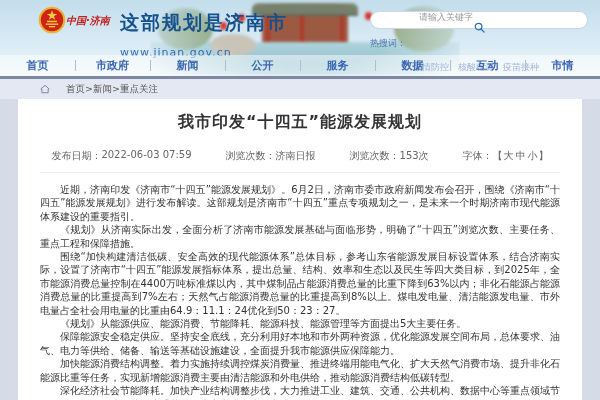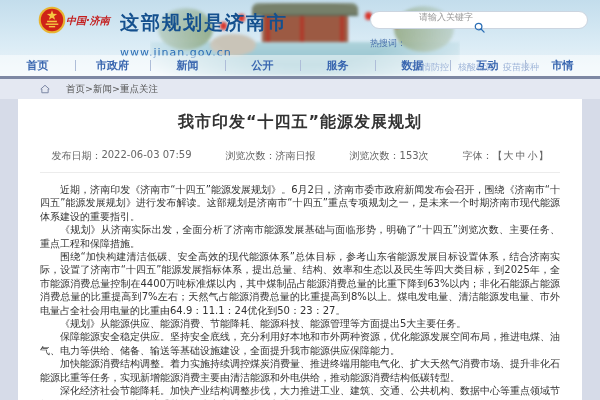--- a/index.html
+++ b/index.html
@@ -173,19 +173,19 @@
         <span>】</span>
       </span>
     </div>
 
     <div class="article-body">
 
     <p class="body-p">近期，济南印发《济南市“十四五”能源发展规划》。6月2日，济南市委市政府新闻发布会召开，围绕《济南市“十四五”能源发展规划》进行发布解读。这部规划是济南市“十四五”重点专项规划之一，是未来一个时期济南市现代能源体系建设的重要指引。</p>
         <p class="body-p">《规划》从济南实际出发，全面分析了济南市能源发展基础与面临形势，明确了“十四五”浏览次数、主要任务、重点工程和保障措施。</p>
         <p class="body-p">围绕“加快构建清洁低碳、安全高效的现代能源体系”总体目标，参考山东省能源发展目标设置体系，结合济南实际，设置了济南市“十四五”能源发展指标体系，提出总量、结构、效率和生态以及民生等四大类目标，到2025年，全市能源消费总量控制在4400万吨标准煤以内，其中煤制品占能源消费总量的比重下降到63%以内；非化石能源占能源消费总量的比重提高到7%左右；天然气占能源消费总量的比重提高到8%以上。煤电发电量、清洁能源发电量、市外电量占全社会用电量的比重由64.9：11.1：24优化到50：23：27。</p>
         <p class="body-p">《规划》从能源供应、能源消费、节能降耗、能源科技、能源管理等方面提出5大主要任务。</p>
-        <p class="body-p">保障能源安全稳定供应。坚持安全底线，充分利用好本地和市外两种资源，优化能源发展空间布局，推进电煤、油气、电力等供给、储备、输送等基础设施建设，全面提升我市能源供应保障能力。</p>
+        <p class="body-p">保障能源安全稳定供应。坚持安全底线，充分利用好本地和市外两种资源，优化能源发展空间布局，总体要求、油气、电力等供给、储备、输送等基础设施建设，全面提升我市能源供应保障能力。</p>
         <p class="body-p">加快能源消费结构调整。着力实施持续调控煤炭消费量、推进终端用能电气化、扩大天然气消费市场、提升非化石能源比重等任务，实现新增能源消费主要由清洁能源和外电供给，推动能源消费结构低碳转型。</p>
         <p class="body-p">深化经济社会节能降耗。加快产业结构调整步伐，大力推进工业、建筑、交通、公共机构、数据中心等重点领域节能降耗，推动形成全社会注重节能的生产方式和生活方式。</p>
       </div>
   </div>
 
 </div>
 
 </body></html>

